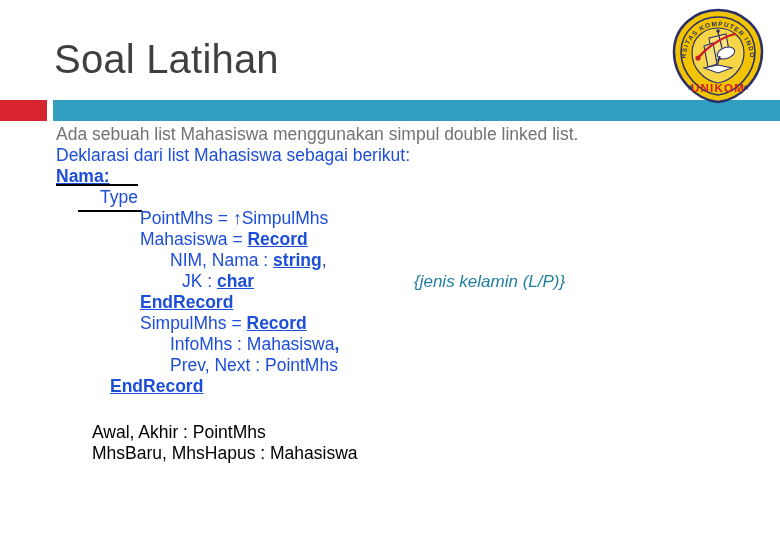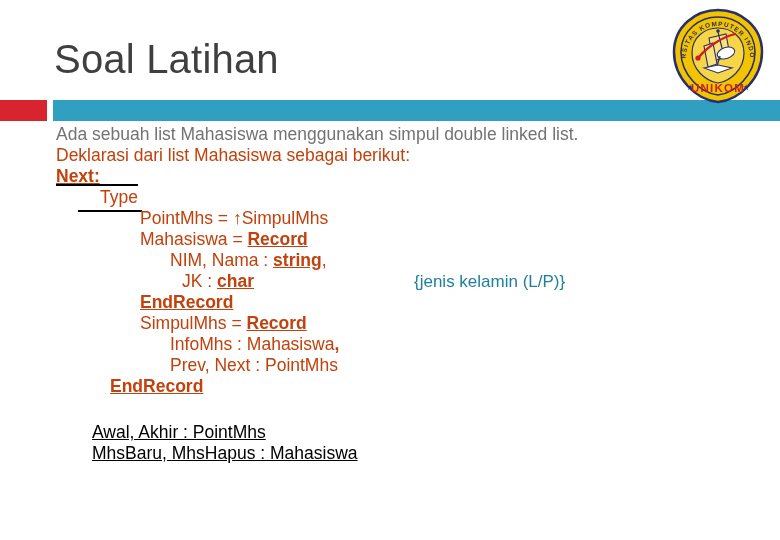--- a/index.html
+++ b/index.html
@@ -88,21 +88,21 @@
     color: #737373;
     text-align: justify;
     text-justify: inter-word;
   }
 
   .code-line {
     position: absolute;
     left: 56px;
     font-size: 17.5px;
     line-height: 21.5px;
-    color: #c2410c;
+    color: #1d4ed8;
     white-space: pre;
   }
 
   .bu { font-weight: bold; text-decoration: underline; }
   .b  { font-weight: bold; }
 
   
   .type-kw {
     font-weight: normal;
     position: relative;
@@ -123,31 +123,31 @@
     right: -4px;
     bottom: -3px;
     border-top: 2px solid #000;
   }
 
   .comment {
     position: absolute;
     font-size: 17px;
     line-height: 21.5px;
     color: #1f7fa0;
+    font-style: italic;
     white-space: pre;
   }
 
   .tail-line {
     position: absolute;
     left: 92px;
     font-size: 17.5px;
     line-height: 21.5px;
     color: #000000;
     white-space: pre;
-    text-decoration: underline;
   }
 </style>
 </head>
 <body>
 
 <div id="slide">
 
   <div id="slide-title">Soal Latihan</div>
 
   <div id="header-rule">
@@ -194,21 +194,21 @@
       <text x="78" y="82" font-size="8" fill="#2a2f6b" text-anchor="middle">★</text>
     </svg>
   </div>
 
   <div id="body-area">
 
     <div class="para" style="top:0px;">Ada sebuah list Mahasiswa menggunakan simpul double linked list.</div>
 
     <div class="code-line" style="top:21px;">Deklarasi dari list Mahasiswa sebagai berikut:</div>
 
-    <div class="code-line bu" style="top:42px;">Next:</div>
+    <div class="code-line bu" style="top:42px;">Nama:</div>
 
     <div class="code-line" style="top:63px; left:100px;"><span class="type-kw">Type</span></div>
 
     <div class="code-line" style="top:84px; left:140px;">PointMhs = ↑SimpulMhs</div>
 
     <div class="code-line" style="top:126px; left:170px;"><span>NIM, Nama : </span><span class="bu">string</span><span>,</span></div>
 
     <div class="code-line" style="top:105px; left:140px;"><span>Mahasiswa = </span><span class="bu">Record</span></div>
 
     <div class="code-line" style="top:147px; left:182px;"><span>JK : </span><span class="bu">char</span></div>

